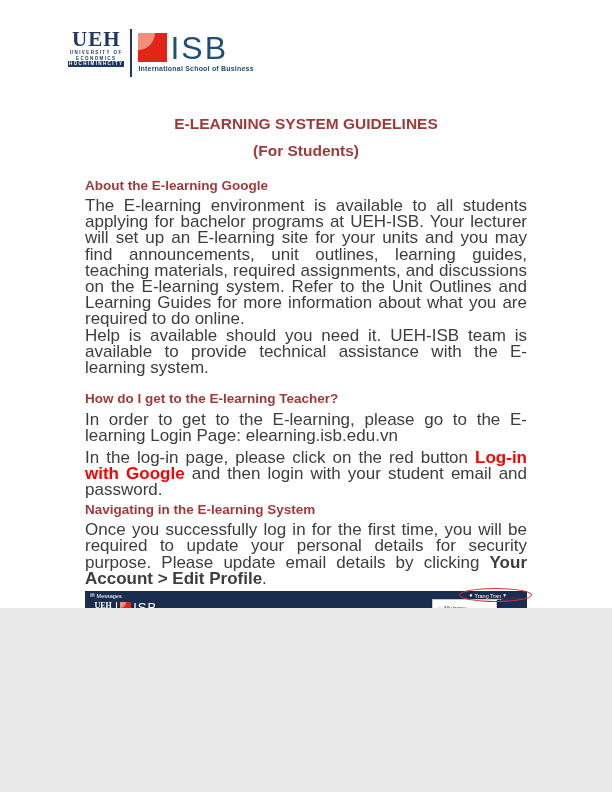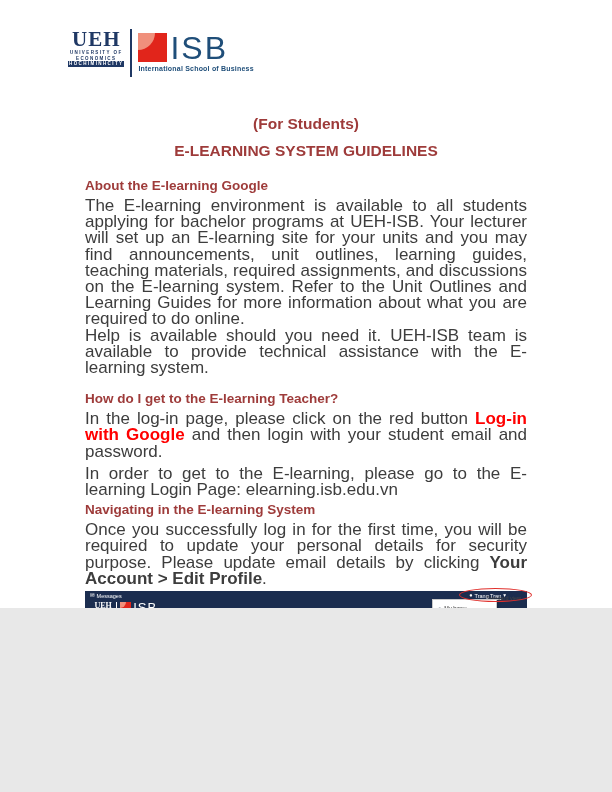--- a/index.html
+++ b/index.html
@@ -111,31 +111,31 @@
           </span>
         <span class="isb-text">ISB</span>
       </div>
       <div class="isb-tagline">International School of Business</div>
     </div>
   </div>
 
   <div class="content">
 
     <div class="title">
+      <div>E-LEARNING SYSTEM GUIDELINES</div>
       <div>(For Students)</div>
-      <div>E-LEARNING SYSTEM GUIDELINES</div>
     </div>
 
     <div class="sec-head mt14">About the E-learning Google</div>
     <p class="para mt5">The E-learning environment is available to all students applying for bachelor programs at UEH-ISB. Your lecturer will set up an E-learning site for your units and you may find announcements, unit outlines, learning guides, teaching materials, required assignments, and discussions on the E-learning system. Refer to the Unit Outlines and Learning Guides for more information about what you are required to do online.</p>
     <p class="para mt8">Help is available should you need it. UEH-ISB team is available to provide technical assistance with the E-learning system.</p>
 
     <div class="sec-head mt15">How do I get to the E-learning Teacher?</div>
+    <p class="para mt6">In order to get to the E-learning, please go to the E-learning Login Page: elearning.isb.edu.vn</p>
     <p class="para mt5"><span>In the log-in page, please click on the red button </span><span class="red-bold">Log-in with Google</span><span> and then login with your student email and password.</span></p>
-    <p class="para mt6">In order to get to the E-learning, please go to the E-learning Login Page: elearning.isb.edu.vn</p>
 
     <div class="sec-head mt18">Navigating in the E-learning System</div>
     <p class="para mt5"><span>Once you successfully log in for the first time, you will be required to update your personal details for security purpose. Please update email details by clicking </span><span class="bold">Your Account &gt; Edit Profile</span><span>.</span></p>
 
     <div class="shot">
 
       <div class="ss-topbar">
         <div class="ss-msg">
           <span class="ss-ico">✉</span>
           <span>Messages</span>

